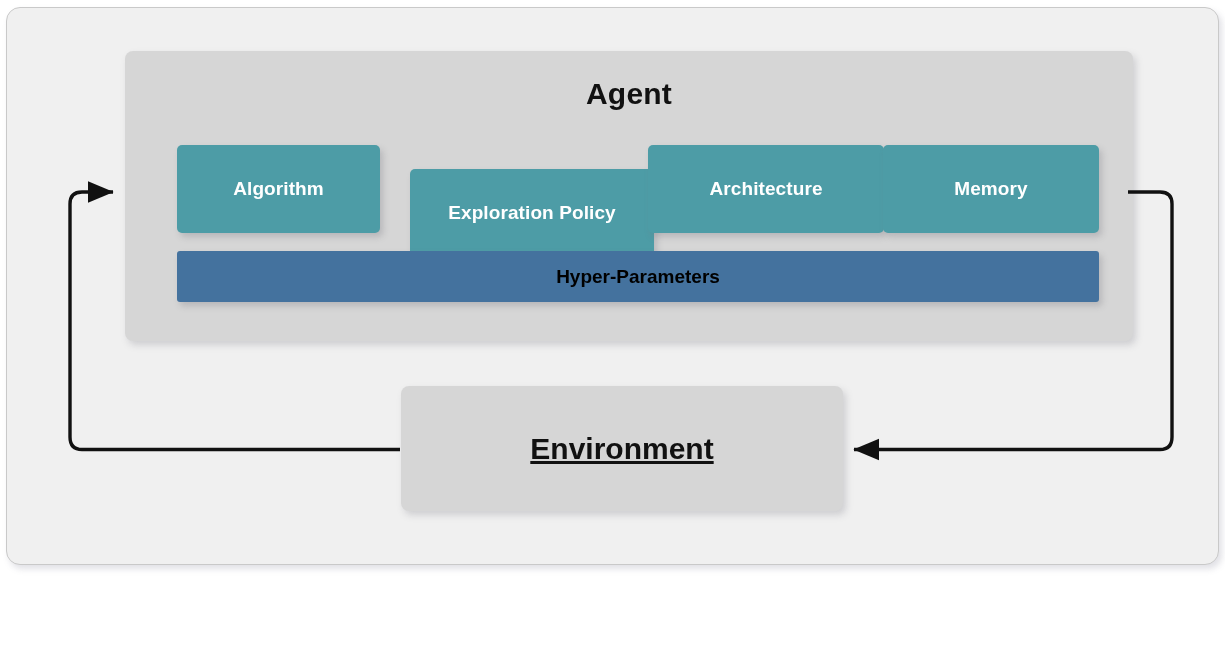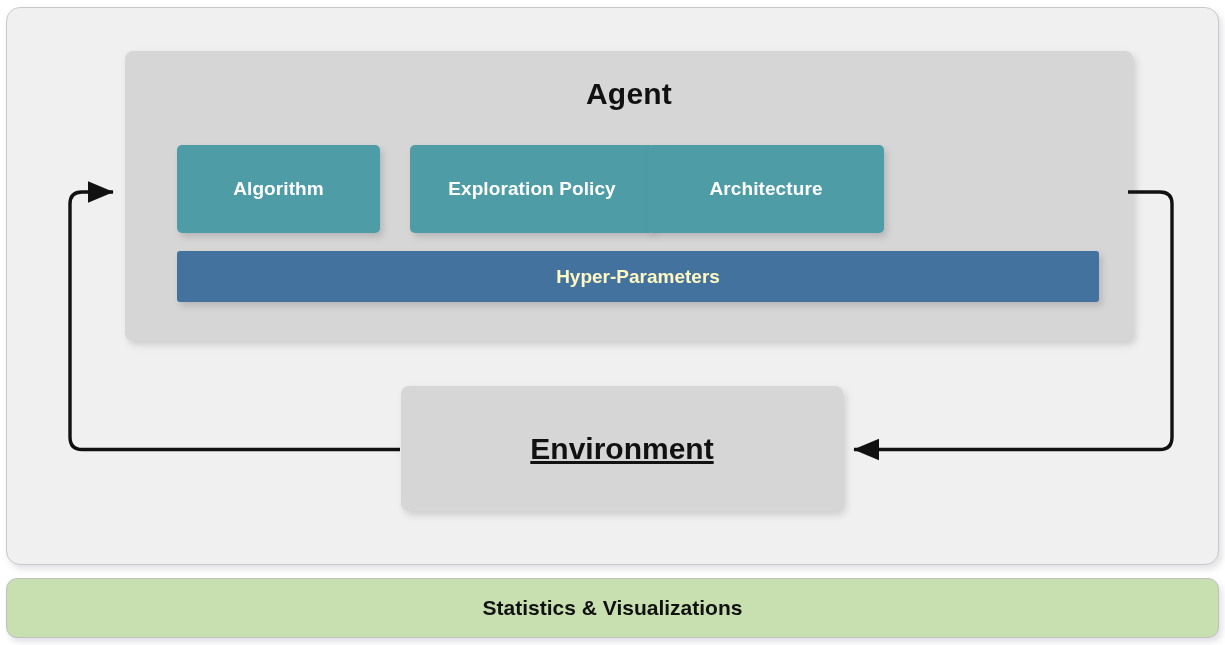--- a/index.html
+++ b/index.html
@@ -72,41 +72,41 @@
     justify-content: center;
   }
   .comp-label {
     color: #ffffff;
     font-size: 19px;
     font-weight: bold;
     text-align: center;
     letter-spacing: 0.1px;
   }
   .comp-0 { left: 52px;  width: 203px; }
-  .comp-1 { left: 285px; width: 244px; }
+  .comp-1 { left: 285px; width: 244px; margin-top: 24px; }
   .comp-2 { left: 523px; width: 236px; }
   .comp-3 { left: 758px; width: 216px; }
 
   
   .hyper-bar {
     position: absolute;
     left: 52px;
     top: 200px;
     width: 922px;
     height: 51px;
     box-sizing: border-box;
     background: #44729e;
     border-radius: 3px;
     box-shadow: 3px 4px 6px rgba(120,120,130,0.33);
     display: flex;
     align-items: center;
     justify-content: center;
   }
   .hyper-label {
-    color: #fef9c3;
+    color: #000000;
     font-size: 19px;
     font-weight: bold;
     text-align: center;
   }
 
   
   .env-box {
     position: absolute;
     left: 394px;
     top: 378px;
@@ -174,20 +174,23 @@
       </div>
 
       <div class="comp-box comp-1">
         <span class="comp-label">Exploration Policy</span>
       </div>
 
       <div class="comp-box comp-2">
         <span class="comp-label">Architecture</span>
       </div>
 
+      <div class="comp-box comp-3">
+        <span class="comp-label">Memory</span>
+      </div>
 
       <div class="hyper-bar">
         <span class="hyper-label">Hyper-Parameters</span>
       </div>
     </div>
 
     <div class="env-box">
       <span class="env-label">Environment</span>
     </div>
   </div>
@@ -200,17 +203,14 @@
       <marker id="head-l" markerWidth="9" markerHeight="9" refX="7.4" refY="3.4" orient="auto" markerUnits="strokeWidth">
         <path d="M0,0.2 L7.6,3.4 L0,6.6 Z" fill="#111111"></path>
       </marker>
     </defs>
 
     <path d="M400,449.5 L82,449.5 Q70,449.5 70,437 L70,204 Q70,192 82,192 L113,192" fill="none" stroke="#111111" stroke-width="3.4" stroke-linecap="butt" marker-end="url(#head-r)"></path>
 
     <path d="M1128,192 L1160,192 Q1172,192 1172,204 L1172,437 Q1172,449.5 1160,449.5 L854,449.5" fill="none" stroke="#111111" stroke-width="3.4" stroke-linecap="butt" marker-end="url(#head-l)"></path>
   </svg>
 
-  <div class="stats-bar">
-    <span class="stats-label">Statistics &amp; Visualizations</span>
-  </div>
 
 </div>
 
 </body></html>

